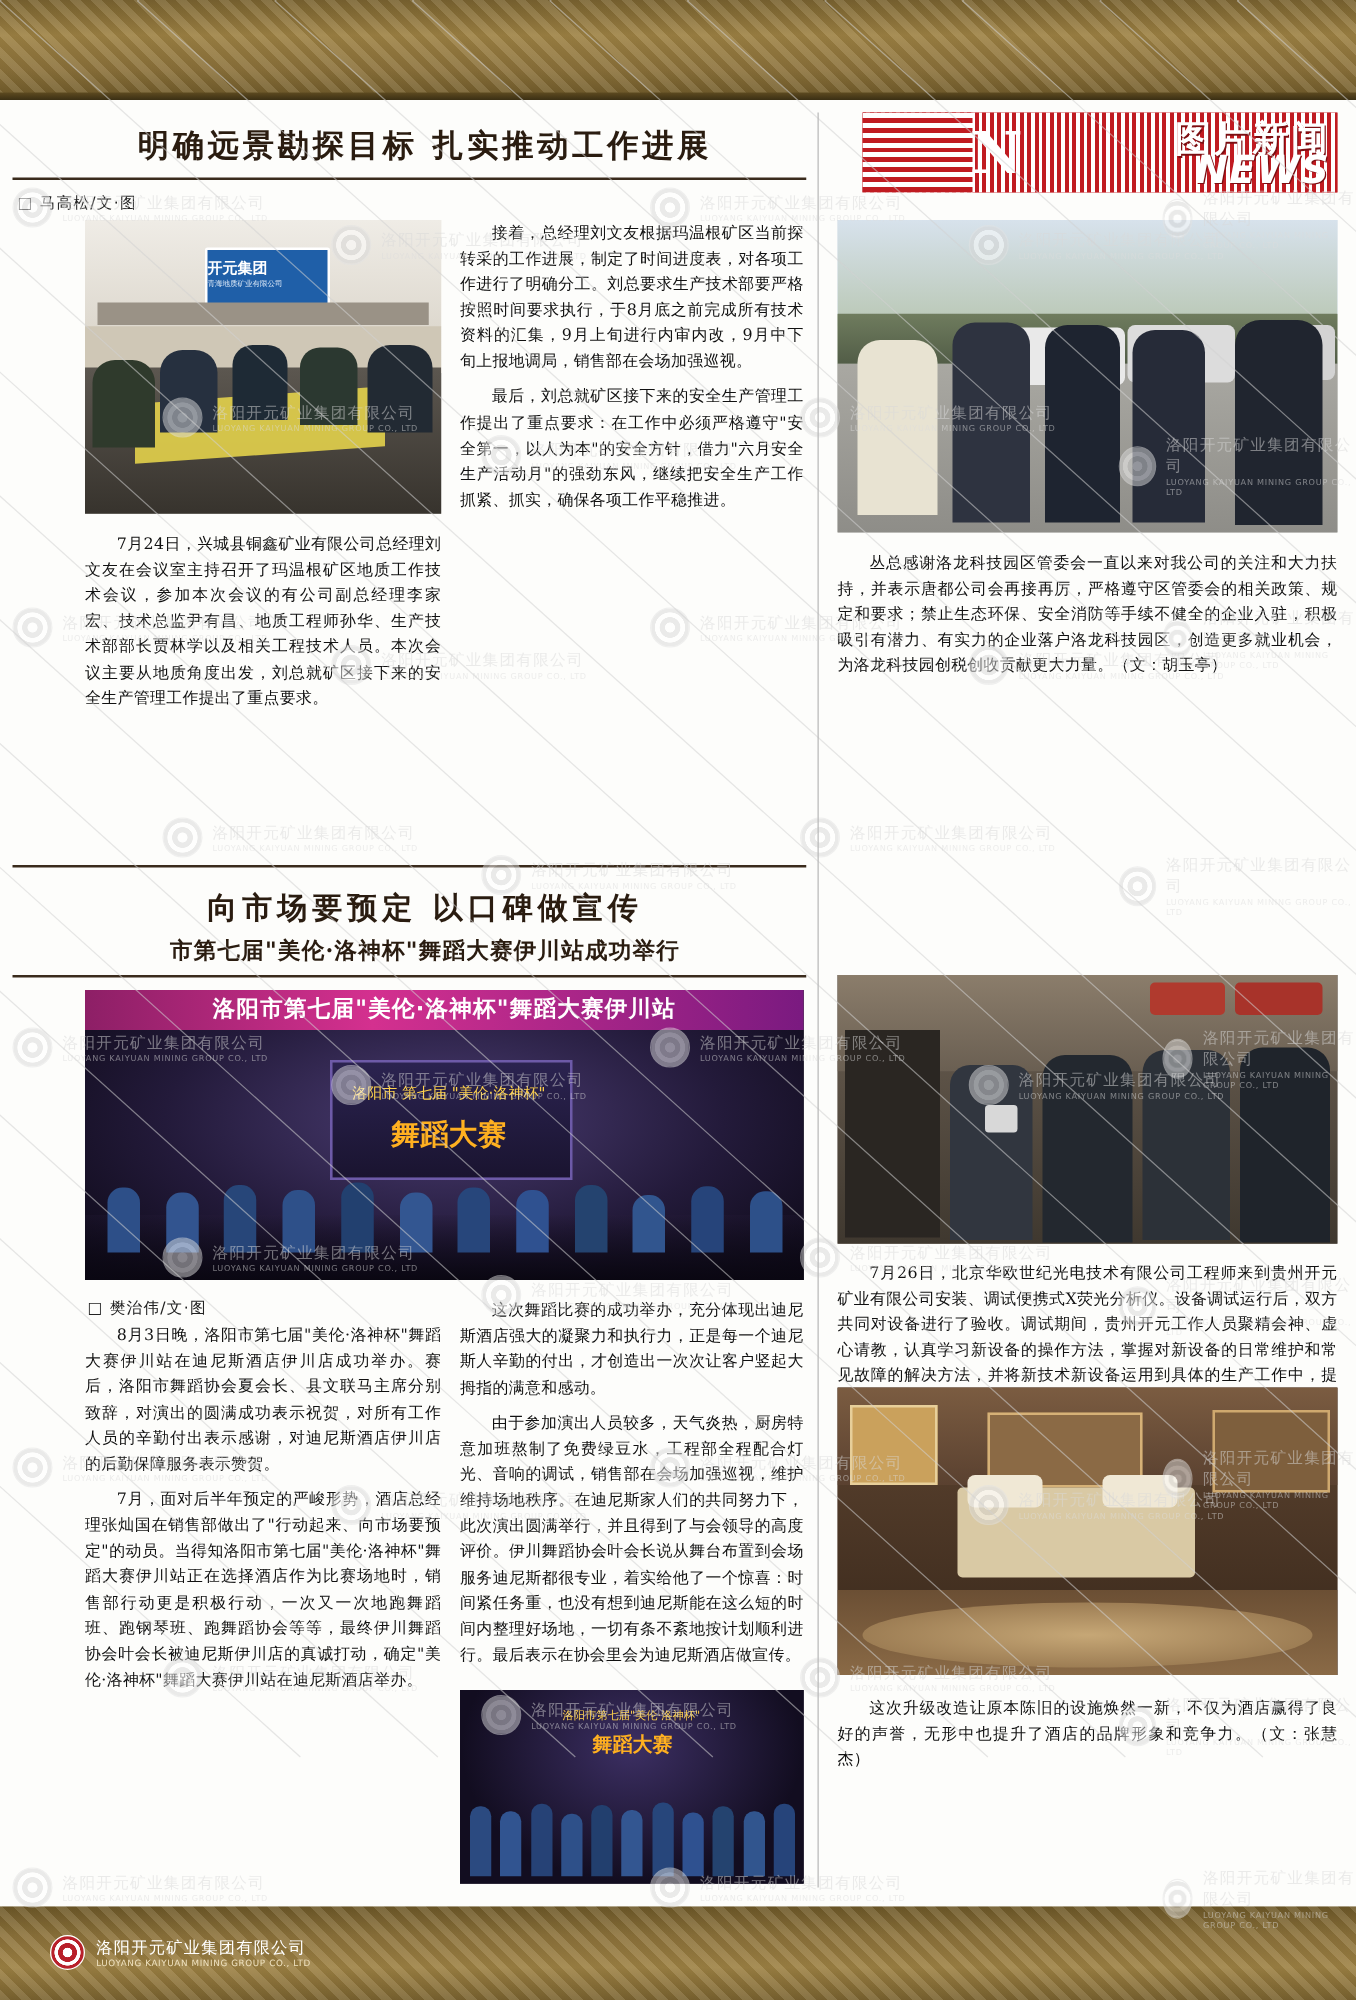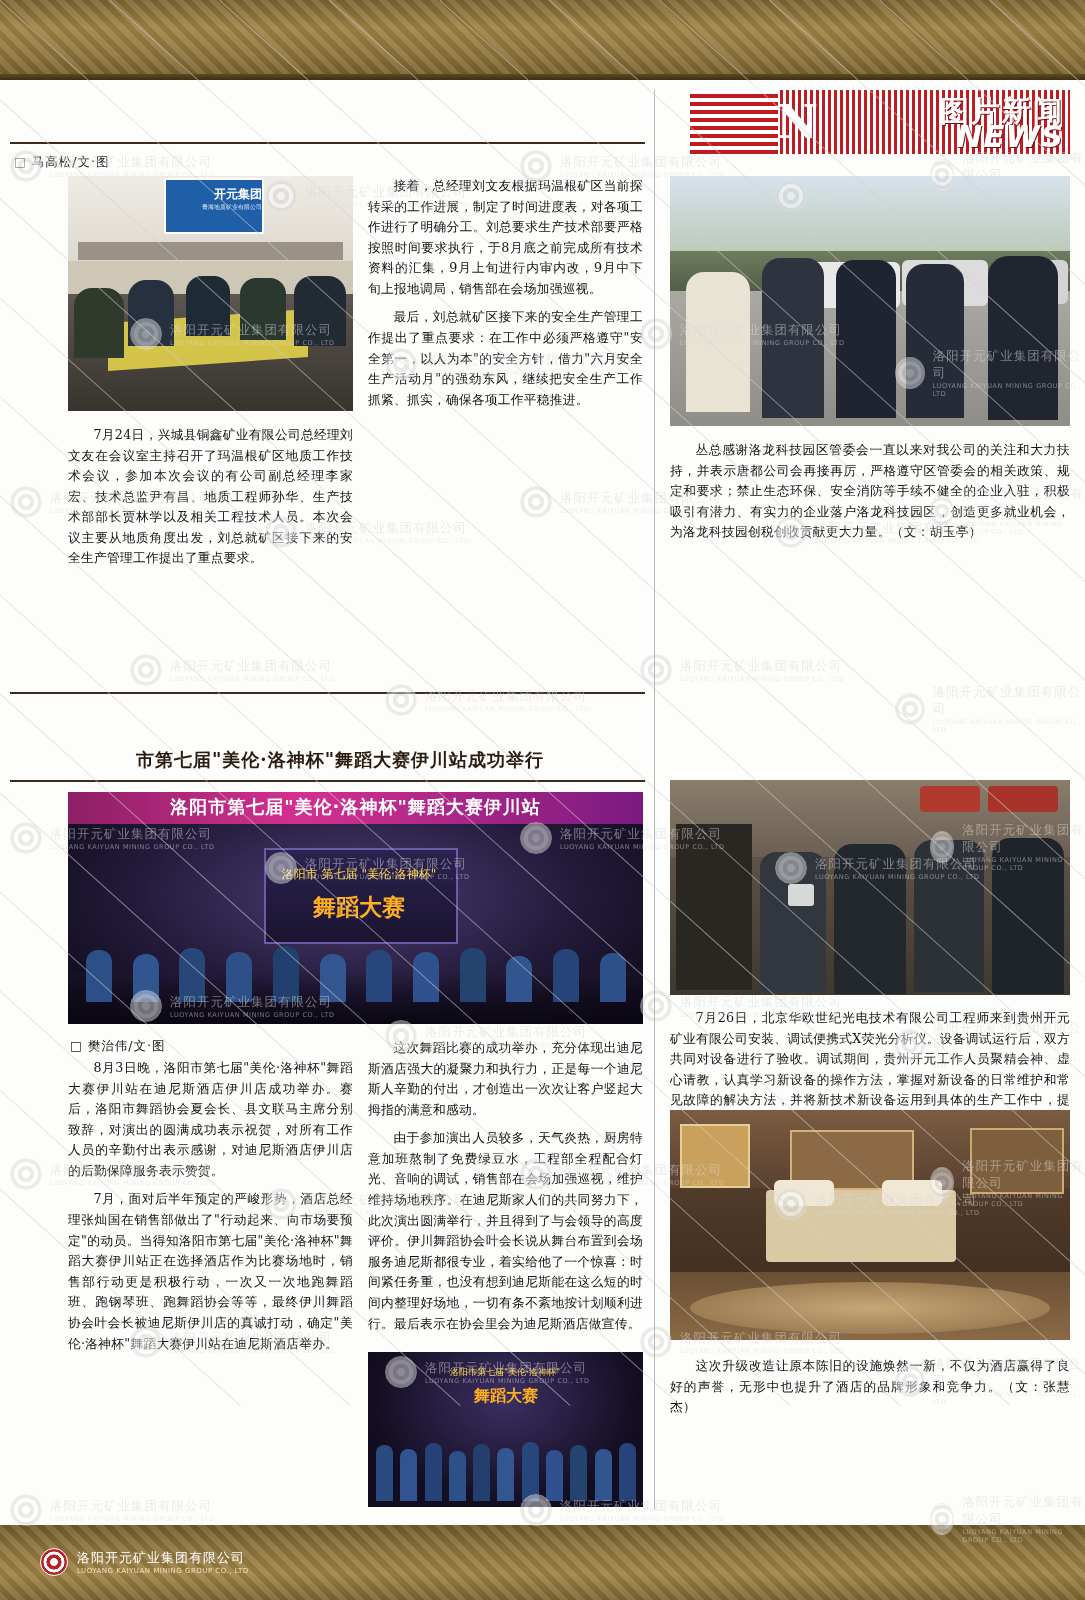--- a/index.html
+++ b/index.html
@@ -122,27 +122,28 @@
     <div class="t1">洛阳开元矿业集团有限公司</div>
     <div class="t2">LUOYANG KAIYUAN MINING GROUP CO., LTD</div>
   </div>
 </div>
 
 <div class="page">
   <div class="vrule"></div>
 
   <div class="col-left">
 
+    <div class="headline-1">明确远景勘探目标 扎实推动工作进展</div>
     <div class="hr-dark" style="left:10px;top:62px;width:635px;height:2px;"></div>
     <div class="byline" style="left:14px;top:74px;">□ 马高松/文·图</div>
 
     <div class="photo" style="left:68px;top:96px;width:285px;height:235px;
         background:linear-gradient(180deg,#e8e4dc 0 36%,#cfc7b6 36% 52%,#6e6a62 52% 100%);">
       <div style="position:absolute;left:0;top:0;width:100%;height:36%;background:linear-gradient(180deg,#efece6,#ded9cf);"></div>
-      <div style="position:absolute;left:96px;top:2px;width:96px;height:52px;background:#1f5fa8;border:2px solid #fff;border-radius:2px;text-align:right;">
+      <div style="position:absolute;left:96px;top:22px;width:96px;height:52px;background:#1f5fa8;border:2px solid #fff;border-radius:2px;text-align:left;">
         <div style="color:#fff;font-size:12px;font-weight:bold;margin-top:6px;">开元集团</div>
         <div style="color:#dbe8f7;font-size:6px;">青海地质矿业有限公司</div>
       </div>
       <div style="position:absolute;left:10px;top:66px;width:265px;height:18px;background:#9a9286;"></div>
       <div style="position:absolute;left:0;top:118px;width:100%;height:117px;background:linear-gradient(180deg,#5c5750,#37332d);"></div>
       <div style="position:absolute;left:40px;top:140px;width:200px;height:48px;background:#e3d24b;transform:skewY(-4deg);opacity:.9;"></div>
       <div style="position:absolute;left:6px;top:112px;width:50px;height:70px;background:#2f3a2c;border-radius:18px 18px 0 0;"></div>
       <div style="position:absolute;left:60px;top:104px;width:46px;height:66px;background:#26303f;border-radius:18px 18px 0 0;"></div>
       <div style="position:absolute;left:118px;top:100px;width:44px;height:60px;background:#1e2a35;border-radius:16px 16px 0 0;"></div>
       <div style="position:absolute;left:172px;top:102px;width:46px;height:62px;background:#2b3830;border-radius:16px 16px 0 0;"></div>
@@ -152,20 +153,21 @@
     <div class="tcol" style="left:68px;top:345px;width:285px;height:255px;">
       <p>7月24日，兴城县铜鑫矿业有限公司总经理刘文友在会议室主持召开了玛温根矿区地质工作技术会议，参加本次会议的有公司副总经理李家宏、技术总监尹有昌、地质工程师孙华、生产技术部部长贾林学以及相关工程技术人员。本次会议主要从地质角度出发，刘总就矿区接下来的安全生产管理工作提出了重点要求。</p>
     </div>
     <div class="tcol" style="left:368px;top:96px;width:275px;height:505px;">
       <p>接着，总经理刘文友根据玛温根矿区当前探转采的工作进展，制定了时间进度表，对各项工作进行了明确分工。刘总要求生产技术部要严格按照时间要求执行，于8月底之前完成所有技术资料的汇集，9月上旬进行内审内改，9月中下旬上报地调局，销售部在会场加强巡视。</p>
       <p>最后，刘总就矿区接下来的安全生产管理工作提出了重点要求：在工作中必须严格遵守"安全第一，以人为本"的安全方针，借力"六月安全生产活动月"的强劲东风，继续把安全生产工作抓紧、抓实，确保各项工作平稳推进。</p>
     </div>
 
     <div class="hr-dark" style="left:10px;top:612px;width:635px;height:2px;"></div>
 
+    <div class="headline-2">向市场要预定  以口碑做宣传</div>
     <div class="headline-2b">市第七届"美伦·洛神杯"舞蹈大赛伊川站成功举行</div>
     <div class="hr-dark" style="left:10px;top:700px;width:635px;height:2px;"></div>
 
     <div class="photo" style="left:68px;top:712px;width:575px;height:232px;background:#0a0712;">
       <div style="position:absolute;left:0;top:0;width:100%;height:32px;background:linear-gradient(90deg,#8d1f66,#d4308f 40%,#7a1a80);"></div>
       <div style="position:absolute;left:0;top:3px;width:100%;text-align:center;color:#fff;font-size:18px;font-weight:bold;letter-spacing:1px;">洛阳市第七届"美伦·洛神杯"舞蹈大赛伊川站</div>
       <div style="position:absolute;left:0;top:32px;width:100%;height:200px;background:radial-gradient(ellipse at 50% 35%,#4b3d73 0%,#231a3a 55%,#0a0712 100%);"></div>
       <div style="position:absolute;left:196px;top:56px;width:190px;height:92px;background:linear-gradient(180deg,#2b2350,#1a1430);border:2px solid #6d5aa8;"></div>
       <div style="position:absolute;left:206px;top:64px;width:170px;height:36px;color:#ffd34d;font-size:12px;text-align:center;line-height:36px;">洛阳市 第七届 "美伦·洛神杯"</div>
       <div style="position:absolute;left:226px;top:100px;width:130px;height:40px;color:#ffb020;font-size:23px;font-weight:bold;text-align:center;">舞蹈大赛</div>

